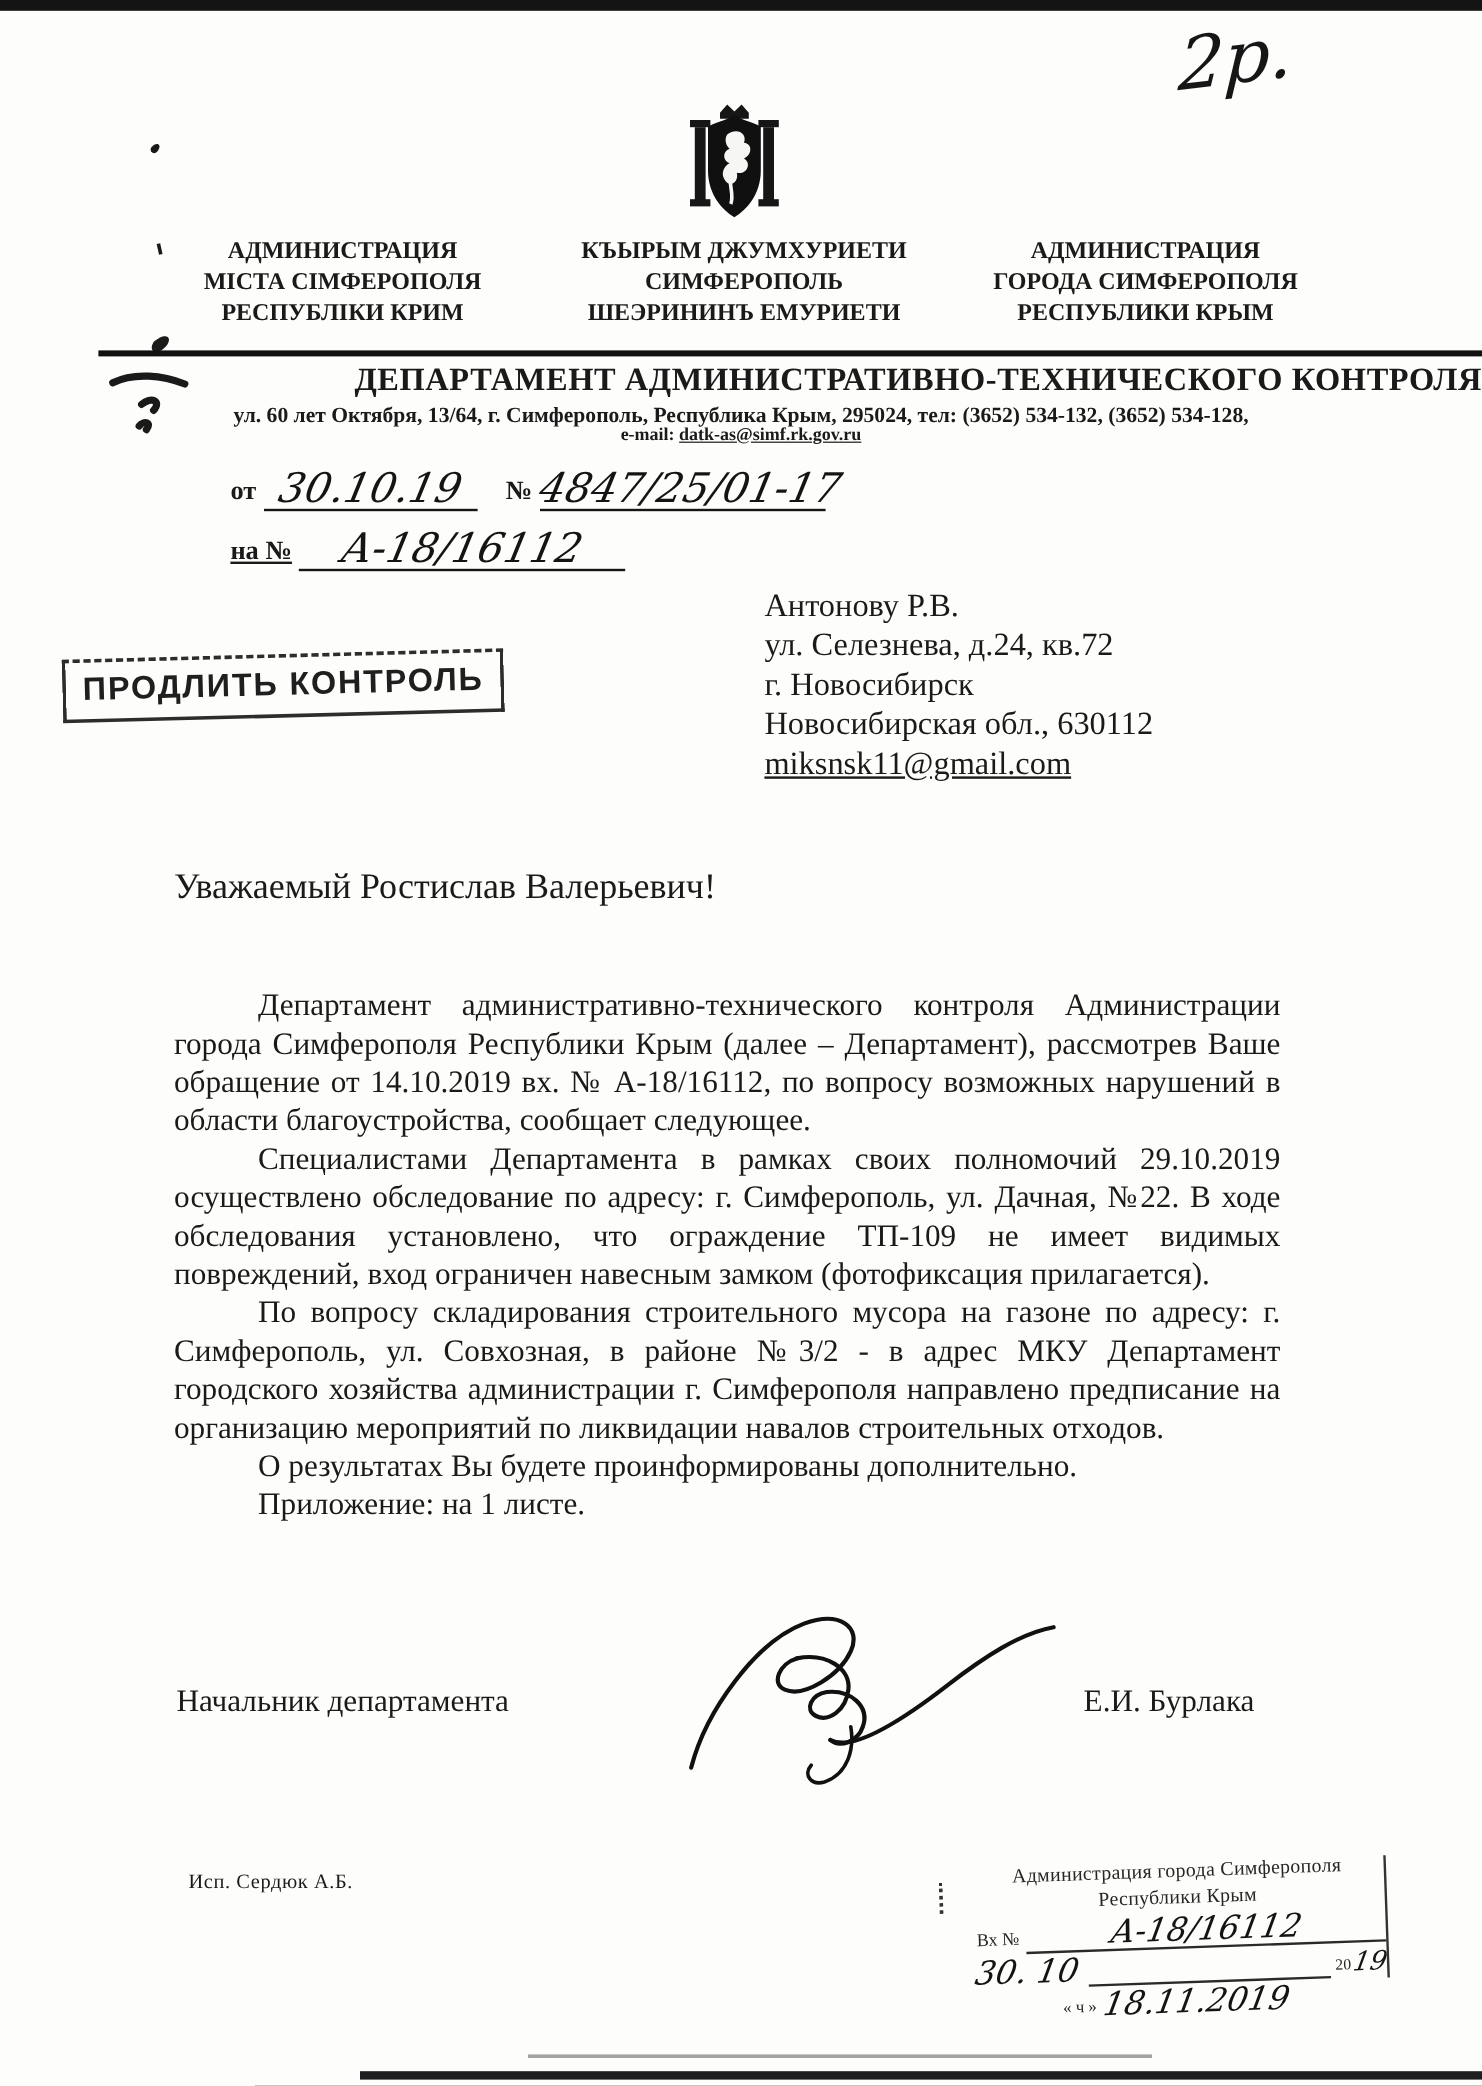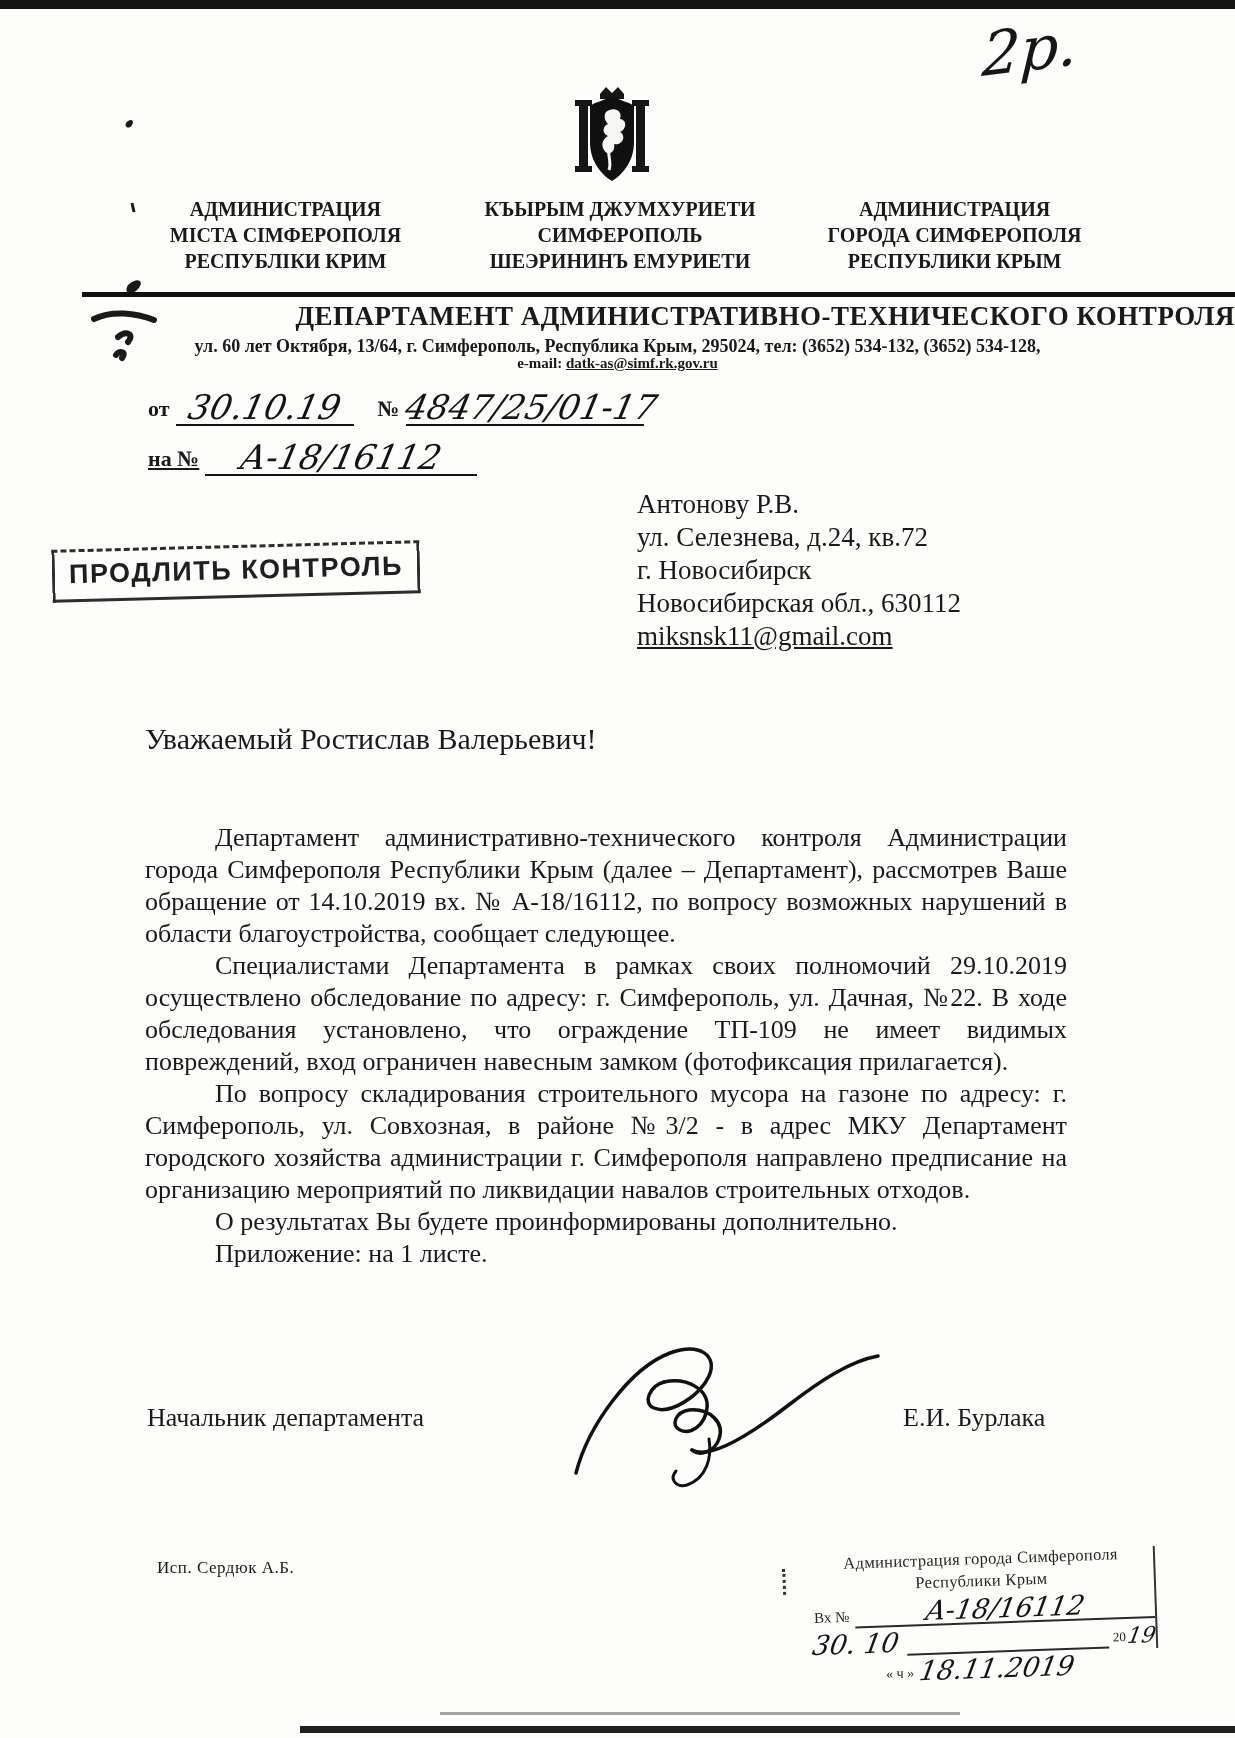--- a/index.html
+++ b/index.html
@@ -37,21 +37,21 @@
     font-weight:bold; font-size:27px; letter-spacing:.5px;
   }
   .addr { position:absolute; top:336px; left:0; width:100%; text-align:center; font-weight:bold; font-size:18px; }
   .email-line { position:absolute; top:355px; left:0; width:100%; text-align:center; font-weight:bold; font-size:15px; }
   .email-line .u { text-decoration:underline; }
 
   
   .ref { position:absolute; top:390px; left:148px; }
   .ref-row { display:flex; align-items:flex-end; }
   .ref-row + .ref-row { margin-top:14px;text-decoration:underline; }
-  .ref-label { font-size:22px; font-weight:bold; padding:0 6px 4px 0; }
+  .ref-label { font-size:22px; font-weight:bold; padding:0 6px 4px 0;margin-left:44px; }
   .fill { display:inline-block; border-bottom:2.5px solid #151515; text-align:center; }
   .hand {
     display:inline-block; font-family:"DejaVu Serif", serif; font-style:italic;
     transform:skewX(-12deg); color:#141414; white-space:nowrap;
   }
   .hand-lg { font-size:34px; line-height:1; }
 
   
   .control-stamp {
     position:absolute; top:545px; left:52px; transform:rotate(-1.5deg);

